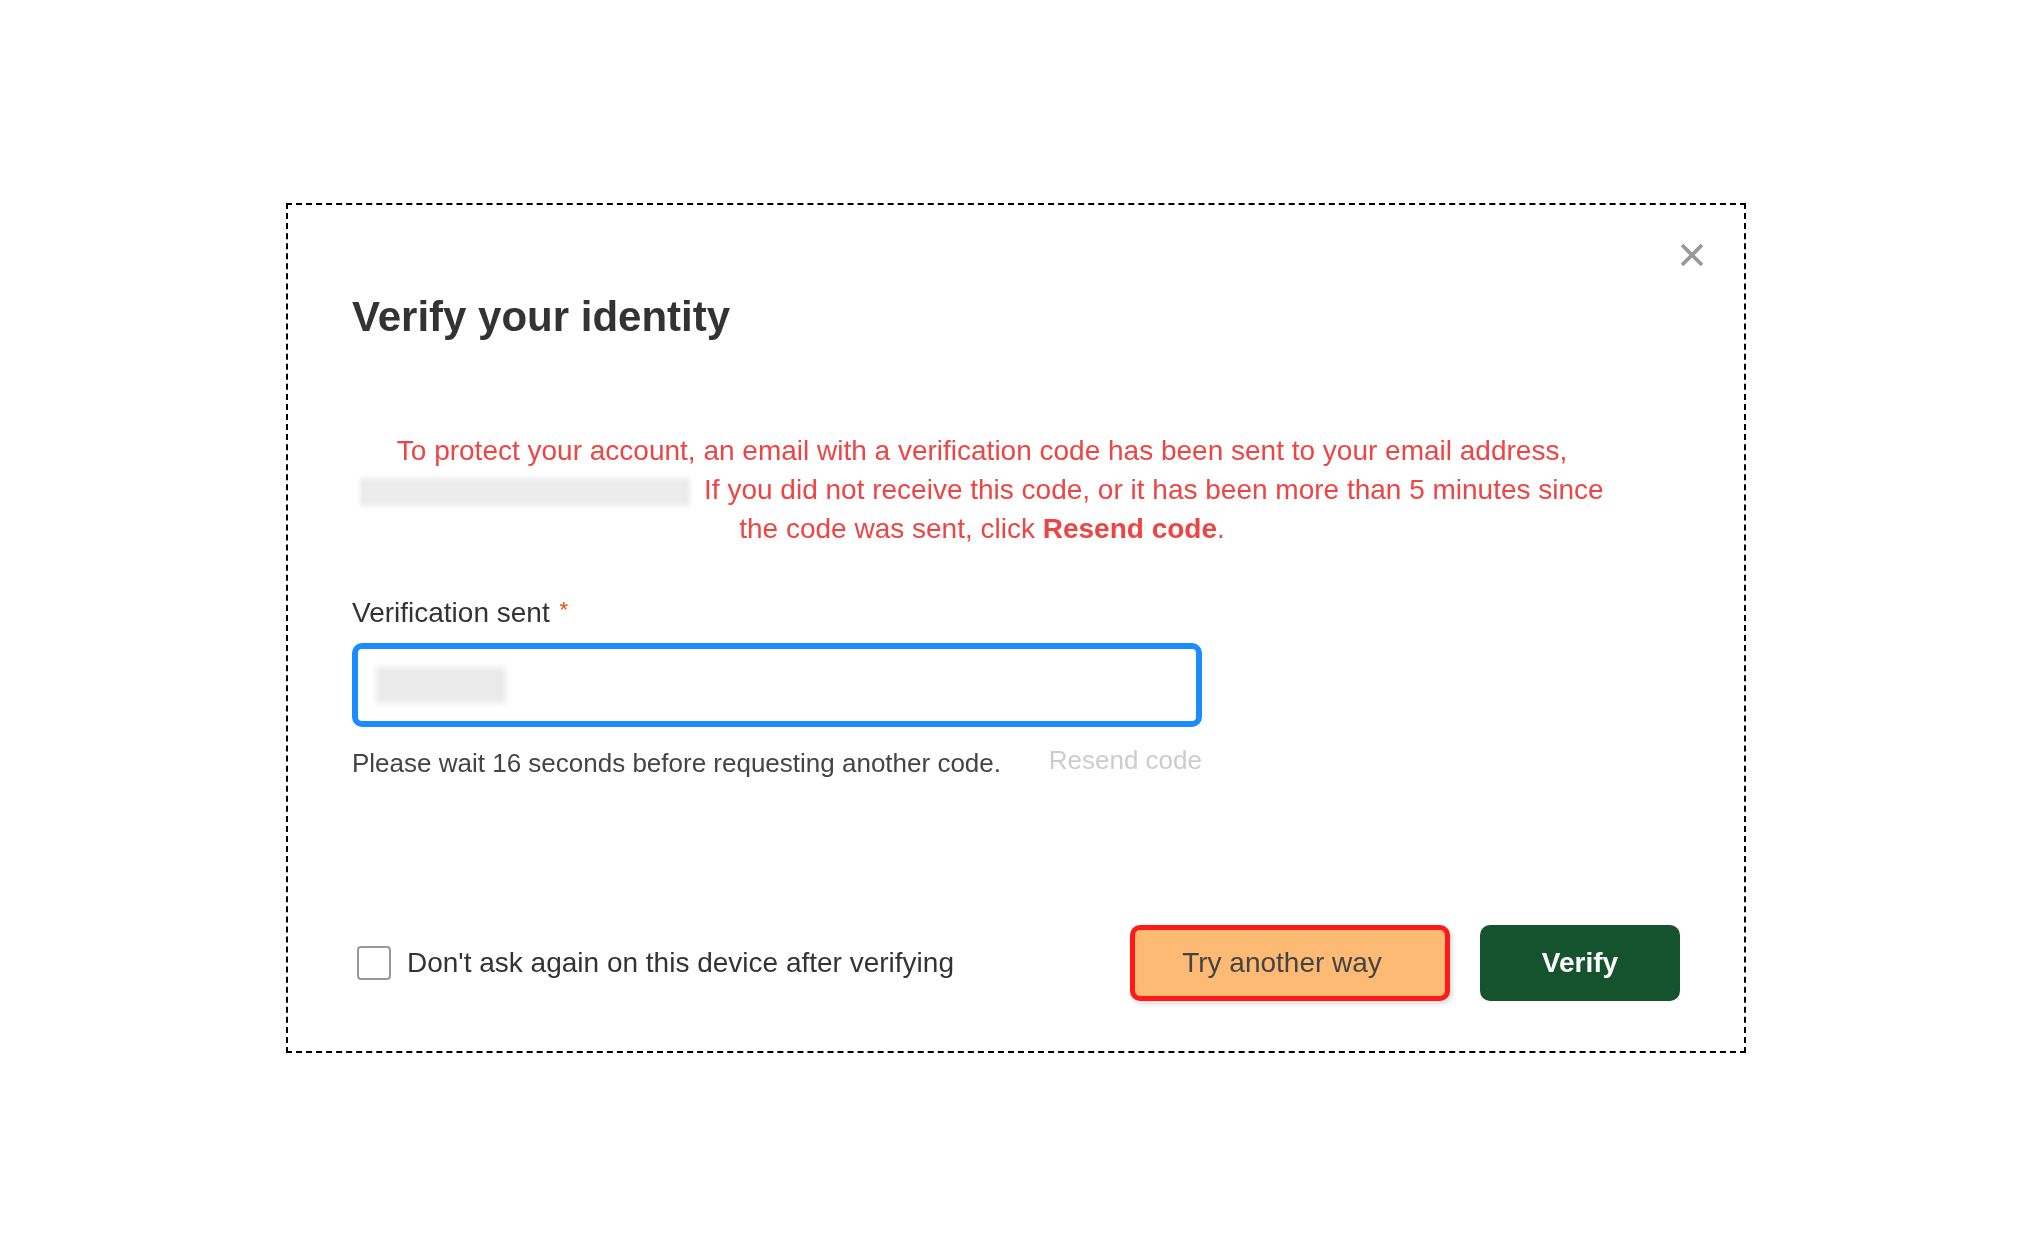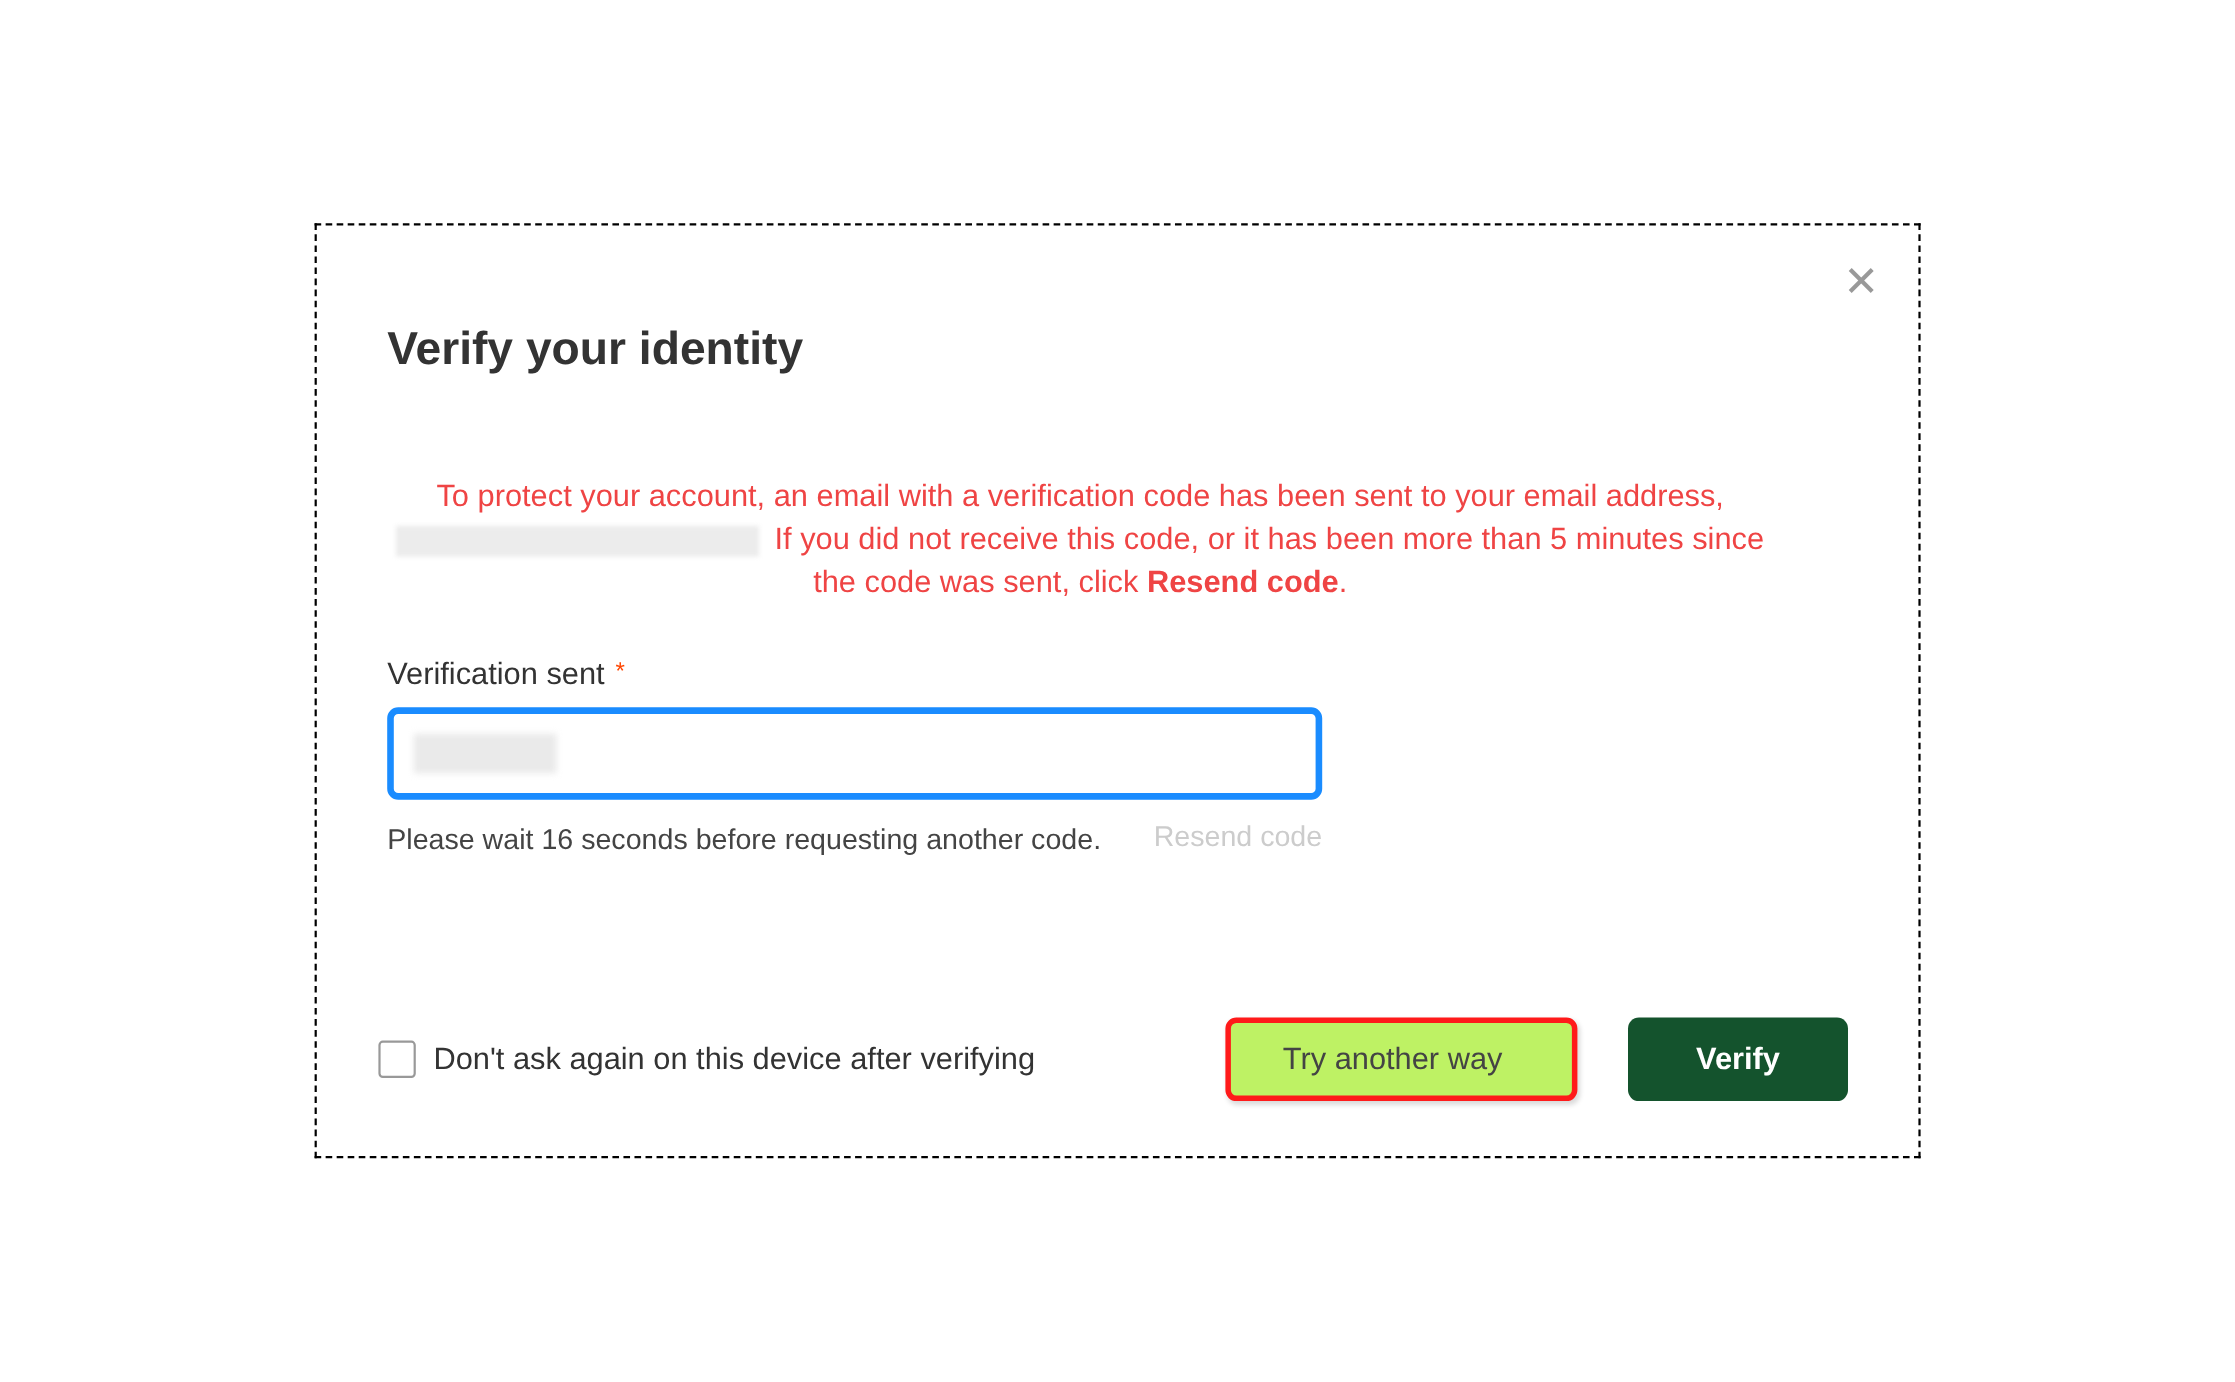--- a/index.html
+++ b/index.html
@@ -115,25 +115,24 @@
     }
     .resend-link {
       font-size: 26px;
       color: #ccc;
       white-space: nowrap;
       cursor: default;
     }
     .footer {
       position: absolute;
       bottom: 50px;
-      left: 56px;
+      left: 69px;
       right: 64px;
       display: flex;
       align-items: center;
-      gap: 16px;
     }
     .checkbox-wrap {
       display: flex;
       align-items: center;
       gap: 16px;
       flex: 1;
     }
     .checkbox {
       width: 34px;
       height: 34px;
@@ -151,21 +150,21 @@
       padding: 0 36px;
       font-size: 28px;
       border-radius: 10px;
       cursor: pointer;
       display: flex;
       align-items: center;
       justify-content: center;
       font-weight: 500;
     }
     .btn-try {
-      background: #bef264;
+      background: #fdba74;
       color: #444;
       border: 5px solid #ff1a1a;
       margin-right: 30px;
       min-width: 320px;
       box-shadow: 2px 3px 5px rgba(0,0,0,0.15);
       padding-left: 20px;
     }
     .btn-verify {
       background: #14532d;
       color: #fff;

